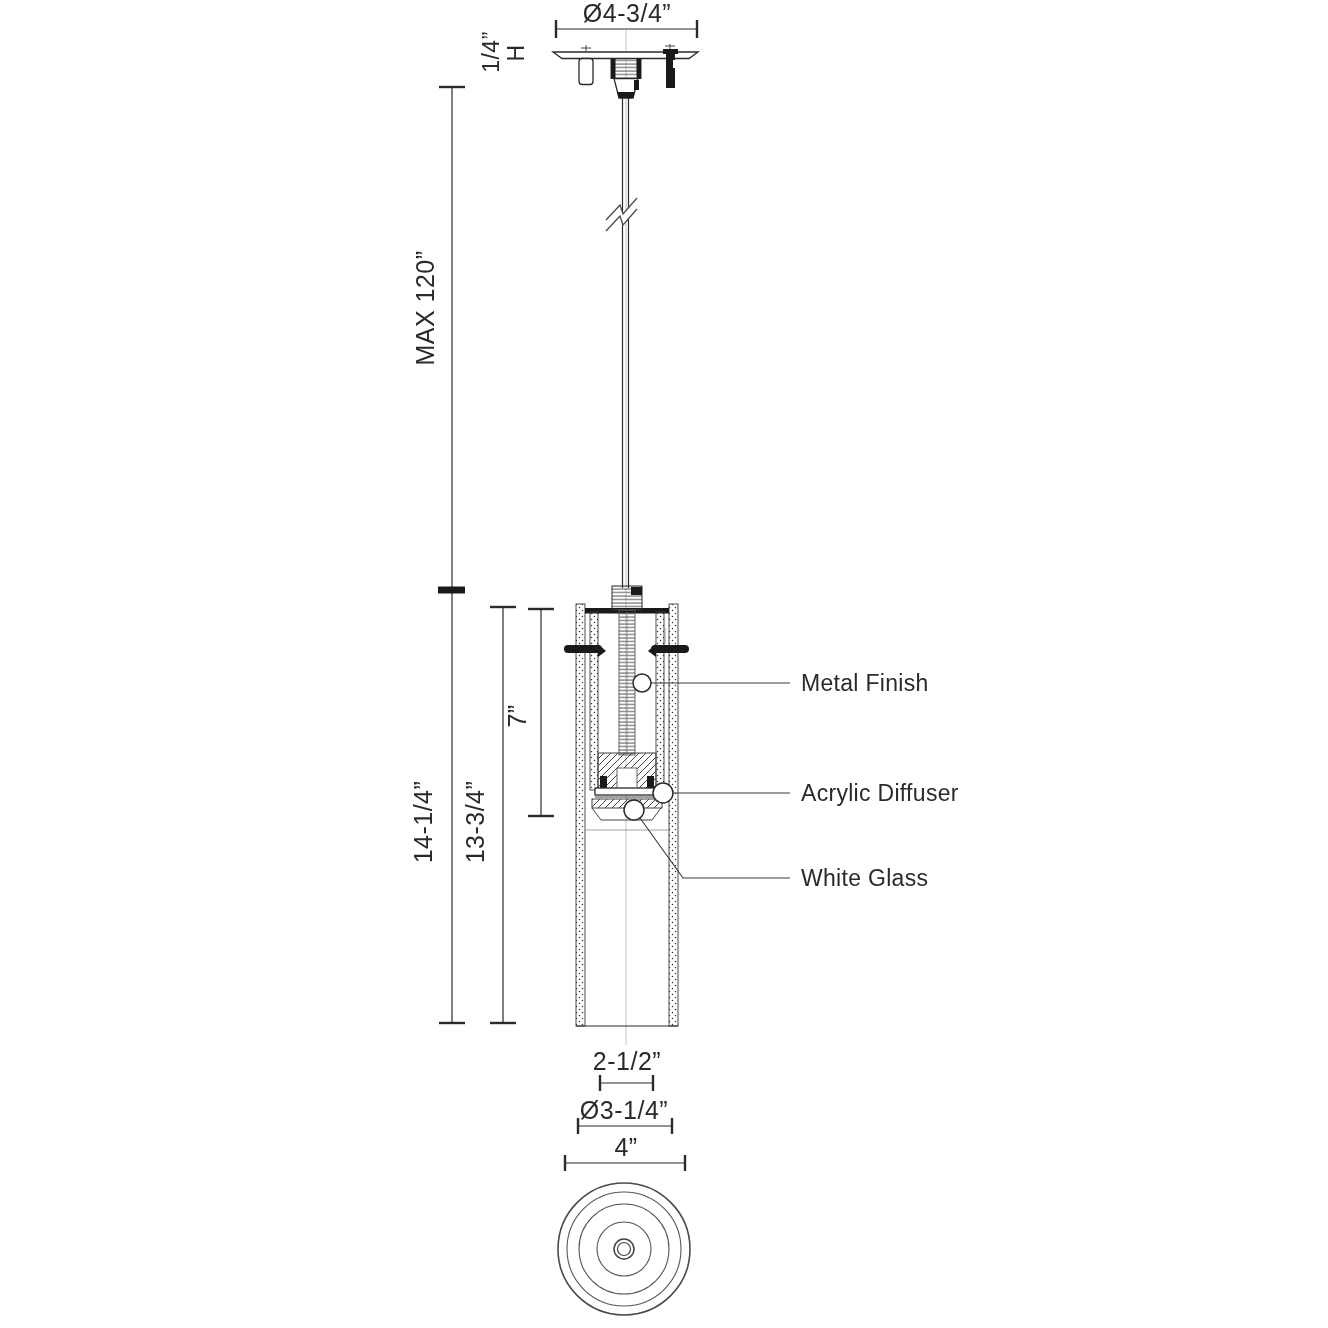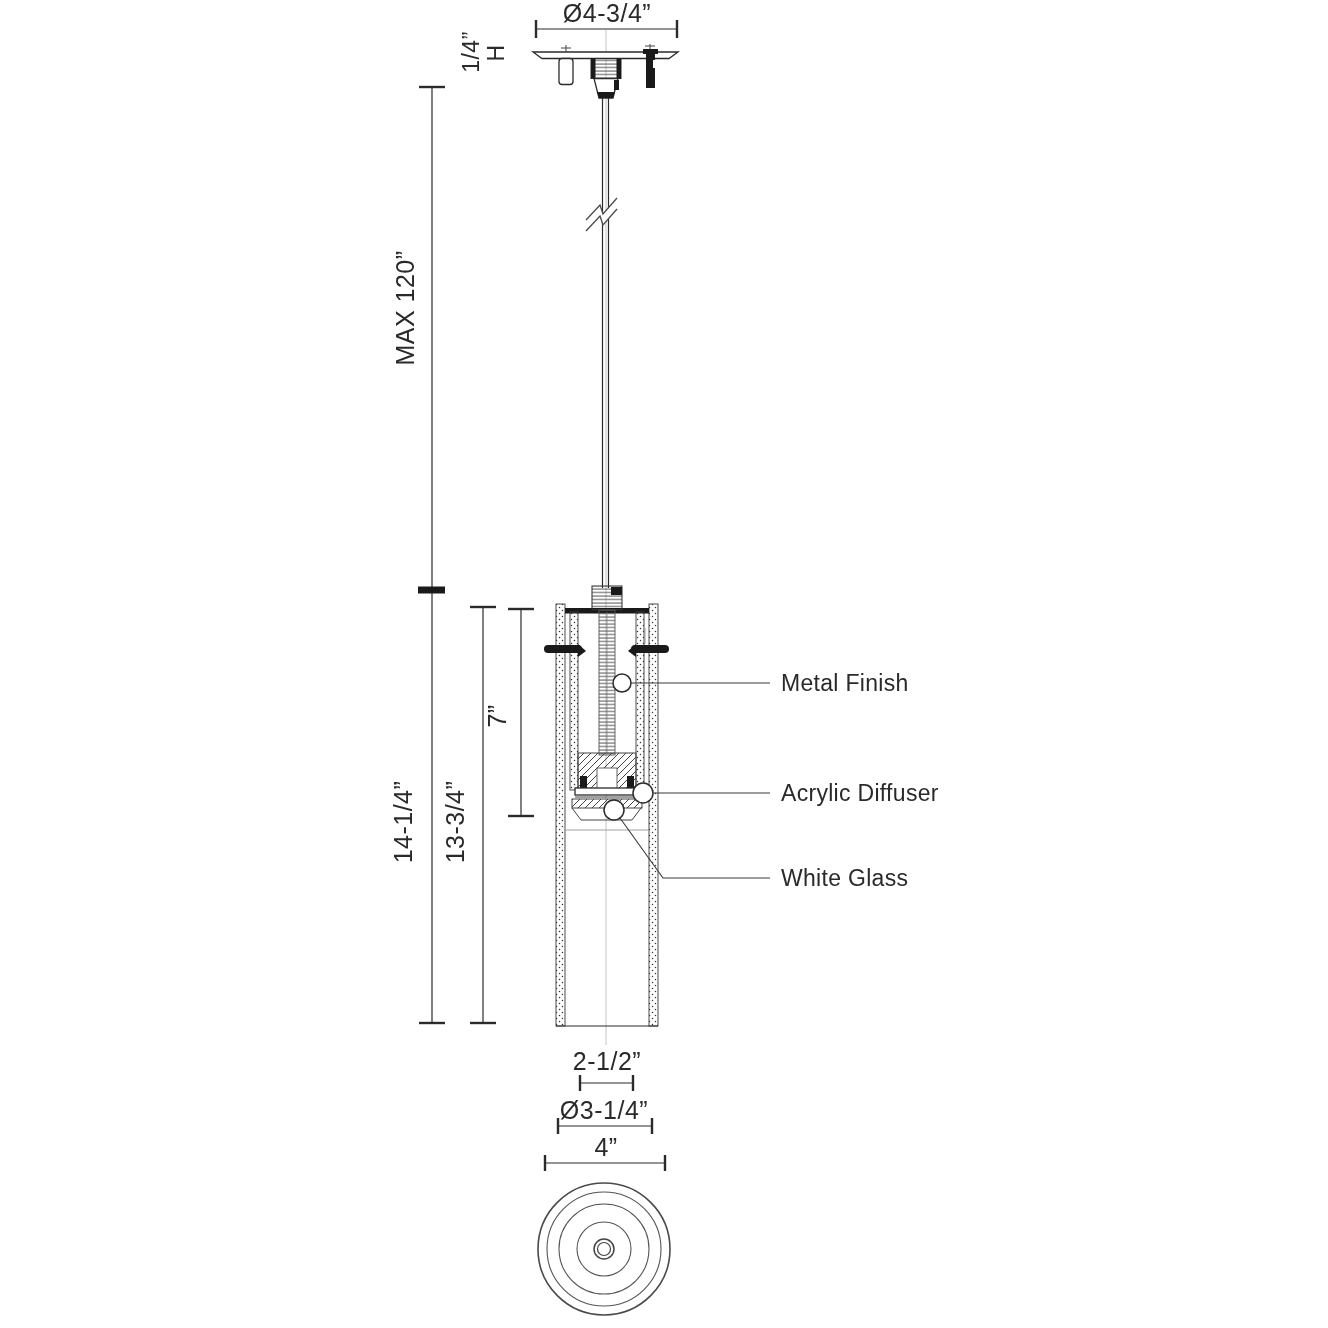--- a/index.html
+++ b/index.html
@@ -9,20 +9,21 @@
     width: 1328px;
     height: 1328px;
     font-family: "Liberation Sans", sans-serif;
   }
   #canvas {
     position: relative;
     width: 1081px;
     height: 1328px;
     background: #ffffff;
     overflow: hidden;
+    padding-left: 20px;
   }
   svg { display: block; }
   text {
     fill: #2a2a2a;
     font-family: "Liberation Sans", sans-serif;
   }
   .dim-text  { font-size: 25px; letter-spacing: 0.5px; }
   .dim-text-sm { font-size: 23px; letter-spacing: 0.5px; }
   .callout-text { font-size: 23px; letter-spacing: 0.3px; }
   .dimline   { stroke: #2b2b2b; stroke-width: 1.2; fill: none; }

